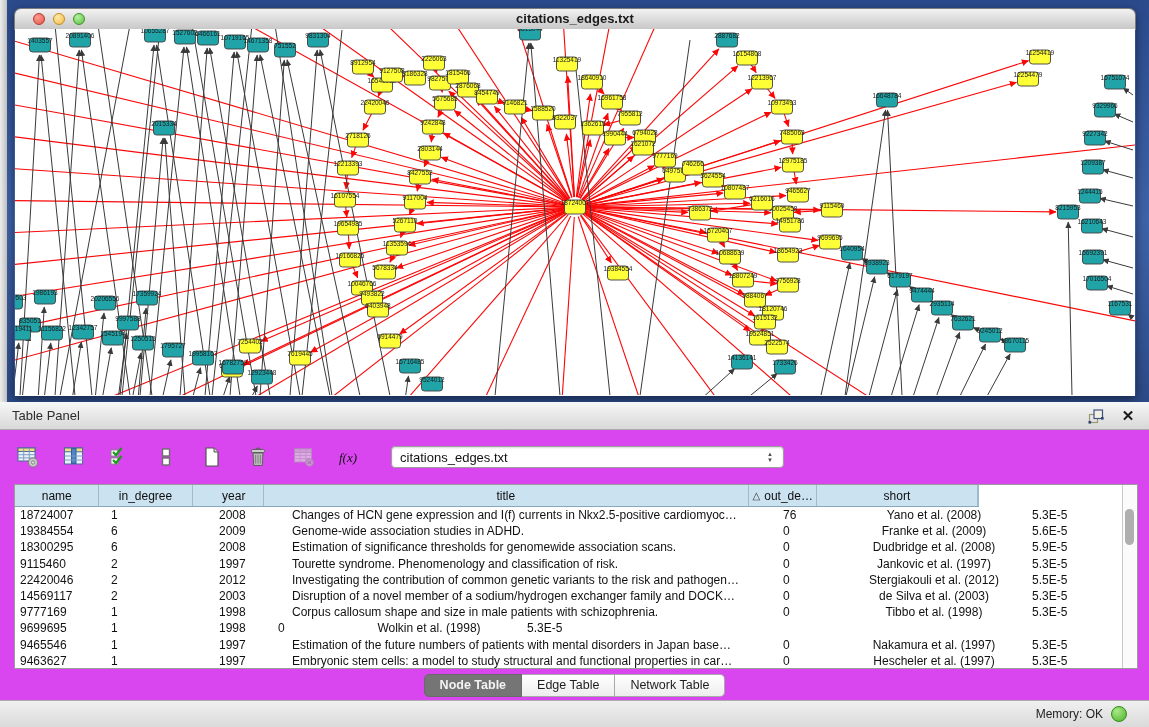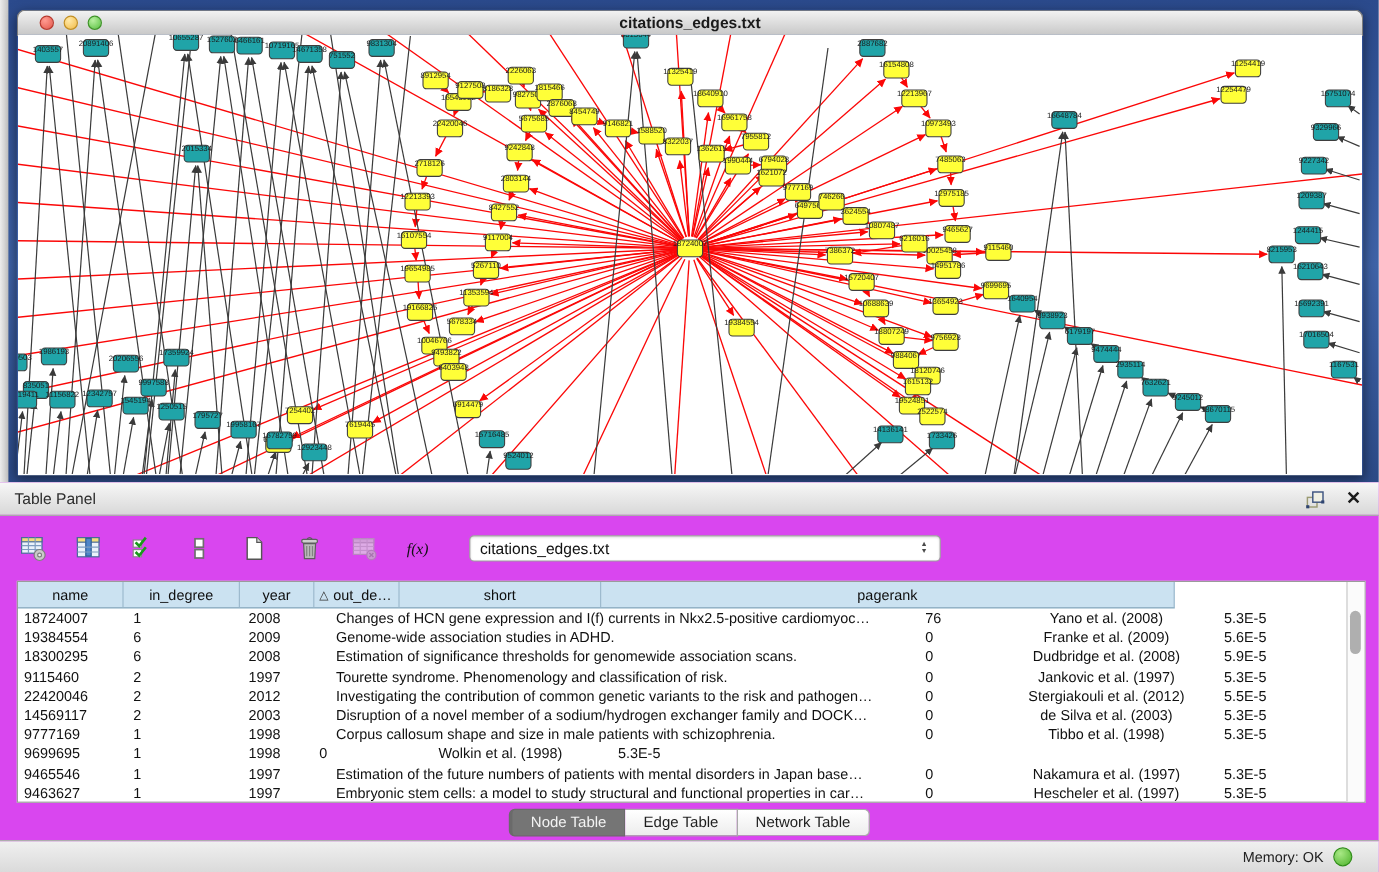--- a/index.html
+++ b/index.html
@@ -45,36 +45,36 @@
   
   .dtable{position:absolute;left:14px;top:82px;width:1124px;height:185px;background:#FFF;
     border:1px solid #9B9B9B;box-sizing:border-box;font-size:12px;color:#111;}
   .thead{display:flex;height:21px;background:#CBE2F1;border-bottom:1px solid #87A7BC;
     position:relative;z-index:2;width:964px;}
   .th{box-sizing:border-box;border-right:1px solid #9DBACE;display:flex;align-items:center;
     justify-content:center;overflow:hidden;white-space:nowrap;color:#0E0E0E;}
   .tbody{position:relative;}
   .tr{display:flex;height:16.2px;align-items:center;width:1108px;}
   .td{box-sizing:border-box;overflow:hidden;white-space:nowrap;}
-  .c0{width:88px;} .c1{width:97px;} .c2{width:62px;} .c3{width:505px;}
+  .c0{width:88px;} .c1{width:97px;} .c2{width:62px;margin-left:12px;} .c3{width:505px;}
   .c4{width:71px;} .c5{width:168px;} .c6{flex:1;}
   .td.c0{padding-left:5px;} .td.c1{padding-left:8px;} .td.c2{padding-left:7px;}
   .td.c3{padding-left:18px;} .td.c4{padding-left:4px;}
   .td.c5{text-align:center;} .td.c6{padding-left:14px;}
   .th.c4{justify-content:flex-start;padding-left:4px;gap:4px;}
   .sortmark{font-size:10px;color:#333;}
   .vscroll{position:absolute;right:0;top:0;bottom:0;width:14px;background:#FBFBFB;
     border-left:1px solid #C9C9C9;}
   .thumb{position:absolute;left:2px;top:24px;width:9px;height:36px;background:#AFAFAF;border-radius:5px;}
   
   .tabs{position:absolute;left:0;right:0;top:272px;display:flex;justify-content:center;}
   .tab{height:21px;line-height:21px;padding:0 15px;font-size:12.5px;
     background:linear-gradient(#FFFFFF,#EDEDED);border:1px solid #A9A9A9;border-left:none;
     color:#1E1E1E;white-space:nowrap;}
-  .tab:first-child{border-left:3px solid #000000;border-radius:5px 0 0 5px;}
+  .tab:first-child{border-left:1px solid #000000;border-radius:5px 0 0 5px;font-weight:bold;}
   .tab:last-child{border-radius:0 5px 5px 0;}
   .tab.selected{background:#757575;color:#F3F3F3;border-color:#6A6A6A;}
   
   .statusbar{position:absolute;left:0;bottom:0;width:1149px;height:27px;
     background:linear-gradient(#F0F0F0,#DADADA);border-top:1px solid #ADADAD;
     display:flex;align-items:center;justify-content:flex-end;gap:8px;
     padding:0 22px;box-sizing:border-box;font-size:12px;color:#222;}
   .memdot{width:14px;height:14px;border-radius:50%;
     background:radial-gradient(circle at 35% 30%,#A9E986,#4CB22A);border:1px solid #2F8D18;}
 </style>
@@ -674,20 +674,23 @@
     <div class="thead" id="thead">
         <div class="th c0">
           <span>name</span>
         </div>
         <div class="th c1">
           <span>in_degree</span>
         </div>
         <div class="th c2">
           <span>year</span>
         </div>
+        <div class="th c3">
+          <span>title</span>
+        </div>
         <div class="th c4">
           <span class="sortmark">△</span>
           <span>out_de…</span>
         </div>
         <div class="th c5">
           <span>short</span>
         </div>
         <div class="th c6">
           <span>pagerank</span>
         </div>

